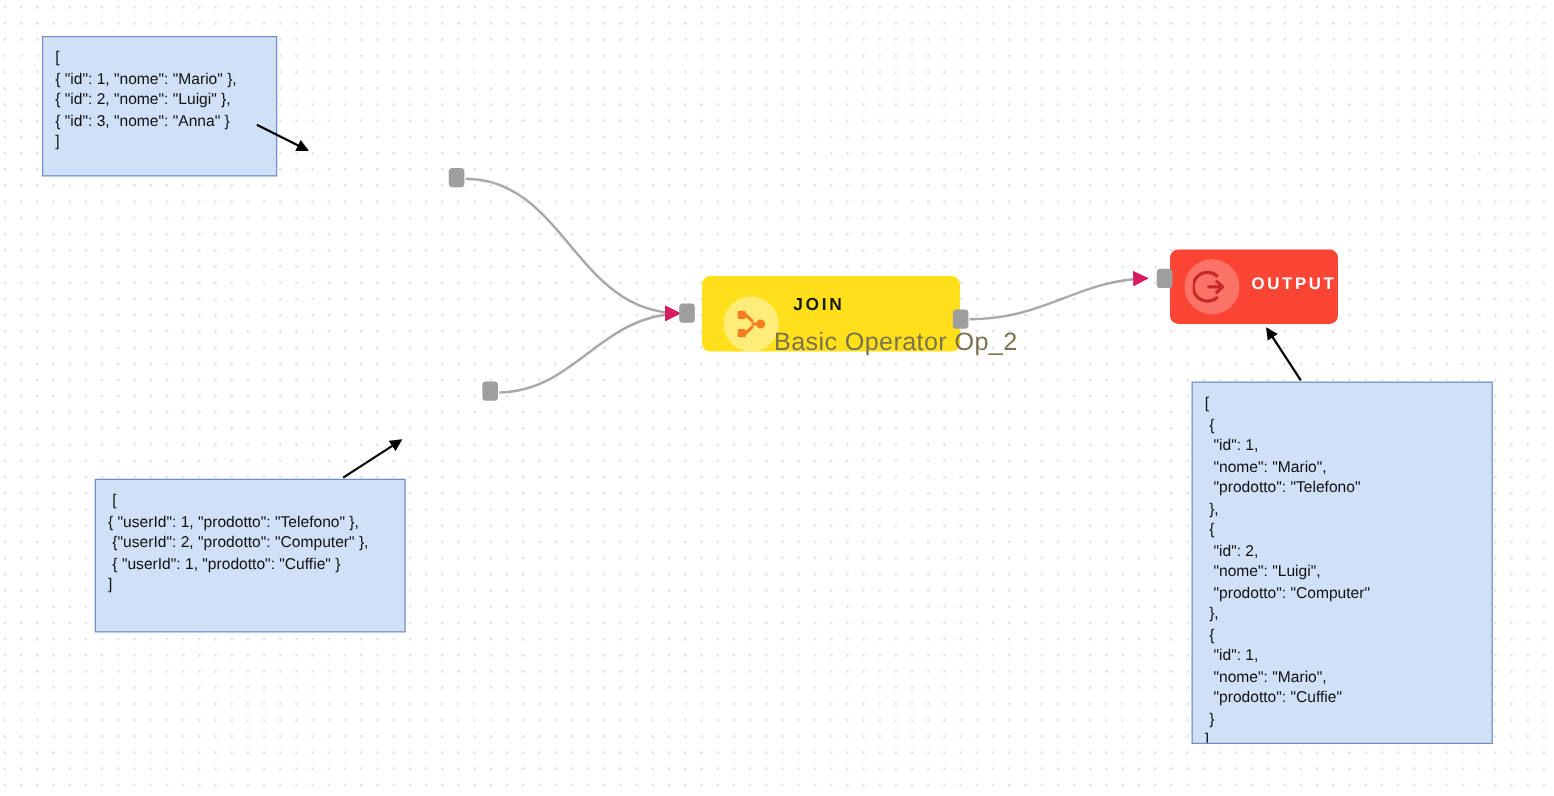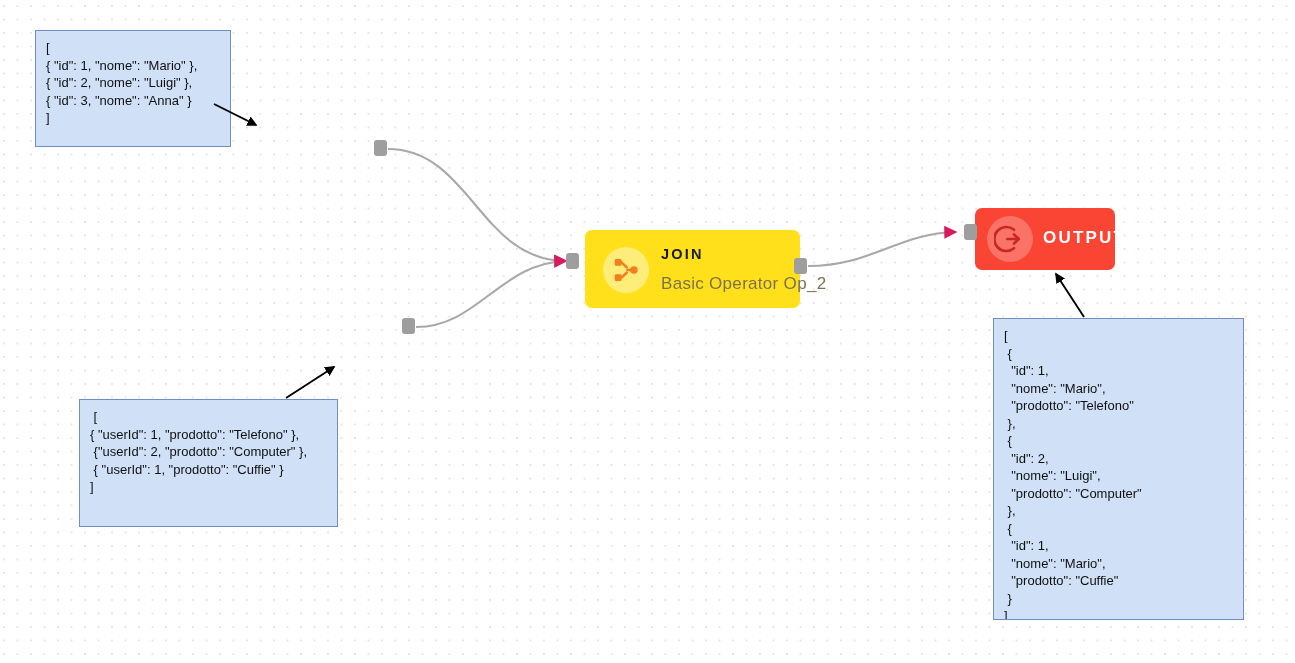--- a/index.html
+++ b/index.html
@@ -114,30 +114,30 @@
     font-size: 15px;
   }
   .node-operator .node-title {
     color: #1a1a1a;
     left: 76px;
     top: 16px;
     font-size: 14.5px;
   }
   .node-operator .node-sub {
     color: #7a7250;
-    left: 76px;
+    left: 60px;
     top: 44px;
     letter-spacing: 0.3px;
-    font-size: 17px;
+    font-size: 21px;
   }
   .node-sink .node-title {
     color: #ffffff;
     left: 68px;
     top: 20px;
-    font-size: 17px;
+    font-size: 14px;
   }
 
   
   .port {
     position: absolute;
     width: 13px;
     height: 16px;
     background: #9e9e9e;
     border-radius: 3px;
     z-index: 5;
@@ -175,21 +175,21 @@
 
     <path d="M 416 327 C 478 327, 500 263, 566 261" fill="none" stroke="#a8a8a8" stroke-width="2.1" marker-end="url(#arrowPink)"></path>
 
     <path d="M 808 266 C 872 266, 898 233, 956 232" fill="none" stroke="#a8a8a8" stroke-width="2.1" marker-end="url(#arrowPink)"></path>
   </svg>
 
   <div class="port" style="left:374px; top:140px;"></div>
 
   <div class="port" style="left:402px; top:318px;"></div>
 
-  <div class="node node-operator" style="left:585px; top:230px; width:215px; height:78px;padding-left:13px;">
+  <div class="node node-operator" style="left:585px; top:230px; width:215px; height:63px;padding-left:13px;">
     <div class="node-icon">
       <svg width="30" height="30" viewBox="0 0 24 24">
         <rect x="3" y="3.2" width="5.4" height="5.4" rx="1" fill="#f57c1f"></rect>
         <rect x="3" y="15.4" width="5.4" height="5.4" rx="1" fill="#f57c1f"></rect>
         <circle cx="18.3" cy="12" r="3" fill="#f57c1f"></circle>
         <path d="M 8.4 5.9 L 12.6 9.9 M 8.4 18.1 L 12.6 14.1 M 13.2 12 L 15.3 12" stroke="#f57c1f" stroke-width="2.1" stroke-linecap="round" fill="none"></path>
       </svg>
     </div>
     <div class="node-title">JOIN</div>
     <div class="node-sub">Basic Operator Op_2</div>

